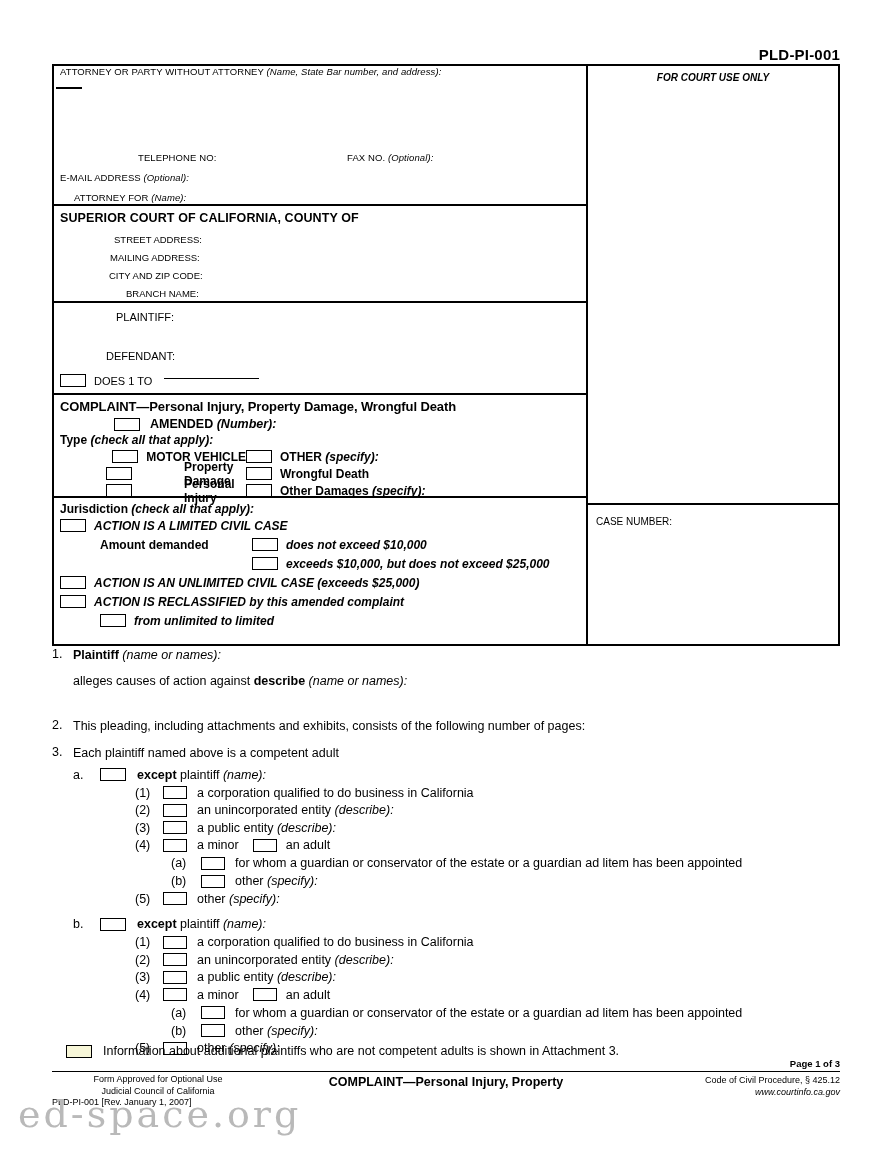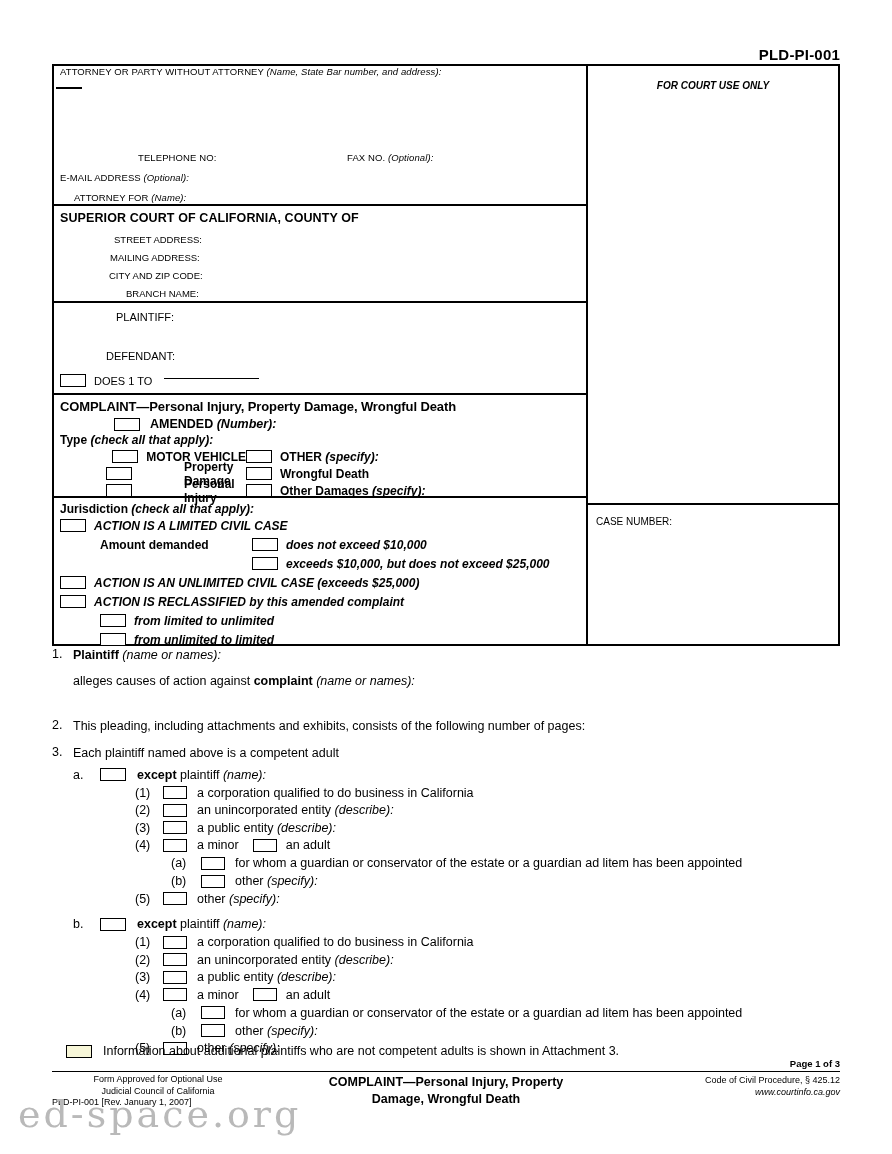--- a/index.html
+++ b/index.html
@@ -121,21 +121,21 @@
   .juris-title { font-size: 12px; font-weight: bold; }
   .j-line { display: flex; align-items: center; height: 19px; }
   .j-line .bl { font-size: 12px; font-weight: bold; margin-left: 8px; font-style: italic; }
   .j-sub { padding-left: 40px; }
   .amt-label { font-size: 12px; font-weight: bold; margin-left: 40px; width: 152px; }
 
   
   .court-use {
     height: 437px;
     text-align: center;
-    padding-top: 9px;
+    padding-top: 1px;
   }
   .court-use .cu-t {
     font-size: 10px; font-weight: bold; font-style: italic;
   }
   .case-num {
     border-top: 2px solid #000;
     height: 141px;
     padding: 6px 0 11px 8px;
   }
   .case-num .cn-t { font-size: 10px; }
@@ -364,24 +364,20 @@
           <div class="j-line">
             <span class="cb"></span>
             <span class="bl">ACTION IS AN UNLIMITED CIVIL CASE (exceeds $25,000)</span>
           </div>
 
           <div class="j-line">
             <span class="cb"></span>
             <span class="bl">ACTION IS RECLASSIFIED by this amended complaint</span>
           </div>
 
-          <div class="j-line j-sub">
-            <span class="cb"></span>
-            <span class="bl">from limited to unlimited</span>
-          </div>
 
           <div class="j-line j-sub">
             <span class="cb"></span>
             <span class="bl">from unlimited to limited</span>
           </div>
         </div>
 
       </div>
 
       <div class="cap-right">
@@ -399,21 +395,21 @@
   <div class="body">
 
     <div class="item">
       <span class="num">1.</span>
       <span class="i-line">
         <span class="bold">Plaintiff</span>
         <span class="ital">(name or names):</span>
       </span>
     </div>
     <div class="alleges">
-      <span>alleges causes of action against </span><span class="bold">complaint</span><span class="ital"> (name or names):</span>
+      <span>alleges causes of action against </span><span class="bold">describe</span><span class="ital"> (name or names):</span>
     </div>
 
     <div class="item item2">
       <span class="num">2.</span>
       <span class="i-line">This pleading, including attachments and exhibits, consists of the following number of pages:</span>
     </div>
 
     <div class="item item3">
       <span class="num">3.</span>
       <span class="i-line">Each plaintiff named above is a competent adult</span>
@@ -537,21 +533,20 @@
   <div class="page-of">Page 1 of 3</div>
   <div class="footer-rule"></div>
   <div class="footer">
     <div class="f-left">
       <div>Form Approved for Optional Use</div>
       <div>Judicial Council of California</div>
       <div class="fl3">PLD-PI-001 [Rev. January 1, 2007]</div>
     </div>
     <div class="f-center">
       <div>COMPLAINT—Personal Injury, Property</div>
-      <div>Damage, Wrongful Death</div>
     </div>
     <div class="f-right">
       <div>Code of Civil Procedure, § 425.12</div>
       <div class="fr2">www.courtinfo.ca.gov</div>
     </div>
   </div>
 
   <div class="watermark">ed-space.org</div>
 
 </div>

